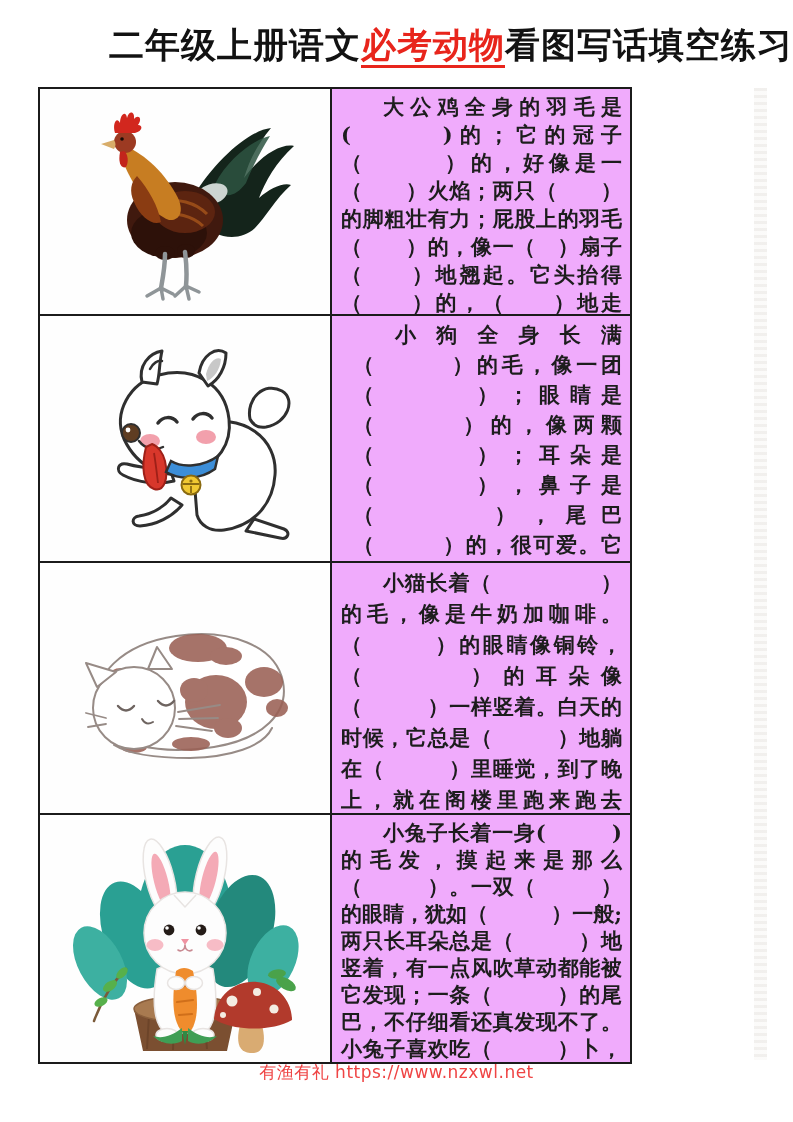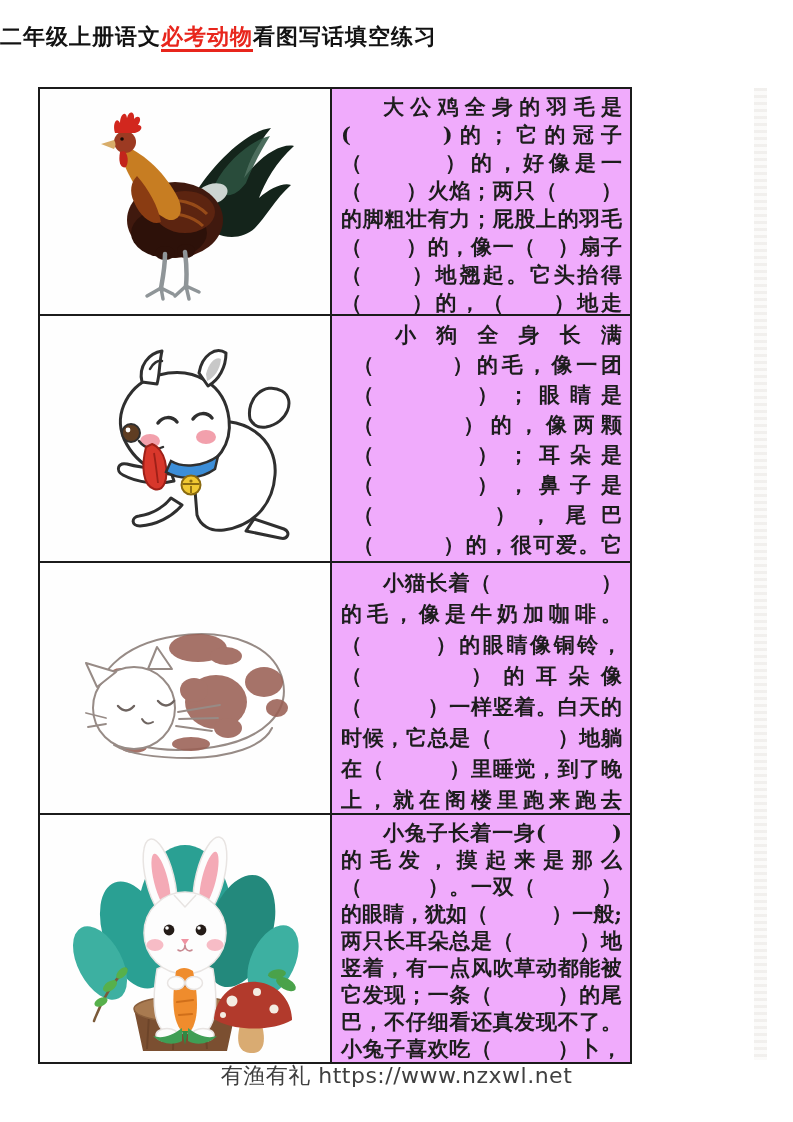--- a/index.html
+++ b/index.html
@@ -2,21 +2,21 @@
 <html><head>
 <meta charset="utf-8">
 <style>
   html,body{margin:0;padding:0;}
   body{
     width:793px;height:1122px;background:#ffffff;position:relative;overflow:hidden;
     font-family:"DejaVu Sans","Liberation Sans",sans-serif;
   }
   .page-title{
     position:absolute;top:22px;left:0;width:100%;margin:0;
-    text-align:left;font-size:22px;font-weight:900;color:#121212;
+    text-align:right;font-size:35px;font-weight:900;color:#121212;
     letter-spacing:1px;font-family:"DejaVu Sans","Liberation Sans",sans-serif;
   }
   .page-title .hl{
     color:#e8251c;border-bottom:3px solid #e8251c;padding-bottom:0px;
   }
   .worksheet-table{
     position:absolute;left:38px;top:87px;width:594px;
     border:2px solid #1b1b1b;background:#f0abfc;box-sizing:border-box;
   }
   .w-row{display:flex;border-bottom:2px solid #1b1b1b;box-sizing:border-box;}
@@ -34,21 +34,21 @@
     margin:0;text-indent:2em;text-align:justify;
     font-family:"DejaVu Serif","Liberation Serif",serif;
     font-weight:700;color:#1d1d1d;font-size:21px;
   }
   .w-row:nth-child(1) .cell-txt p{line-height:28px;}
   .w-row:nth-child(2) .cell-txt p{line-height:30px;}
   .w-row:nth-child(3) .cell-txt p{line-height:31px;}
   .w-row:nth-child(4) .cell-txt p{line-height:27px;}
   .watermark{
     position:absolute;top:1061px;left:0;width:100%;text-align:center;
-    font-size:22px;color:#404040;z-index:3;letter-spacing:.5px;
+    font-size:17px;color:#ef4444;z-index:3;letter-spacing:.5px;
   }
   .scan-edge{
     position:absolute;left:754px;top:88px;width:13px;height:972px;opacity:.55;
     background:repeating-linear-gradient(180deg,#e6e3df 0 3px,#f8f7f5 3px 7px);
   }
   svg{display:block;}
 </style>
 </head>
 <body>
 

